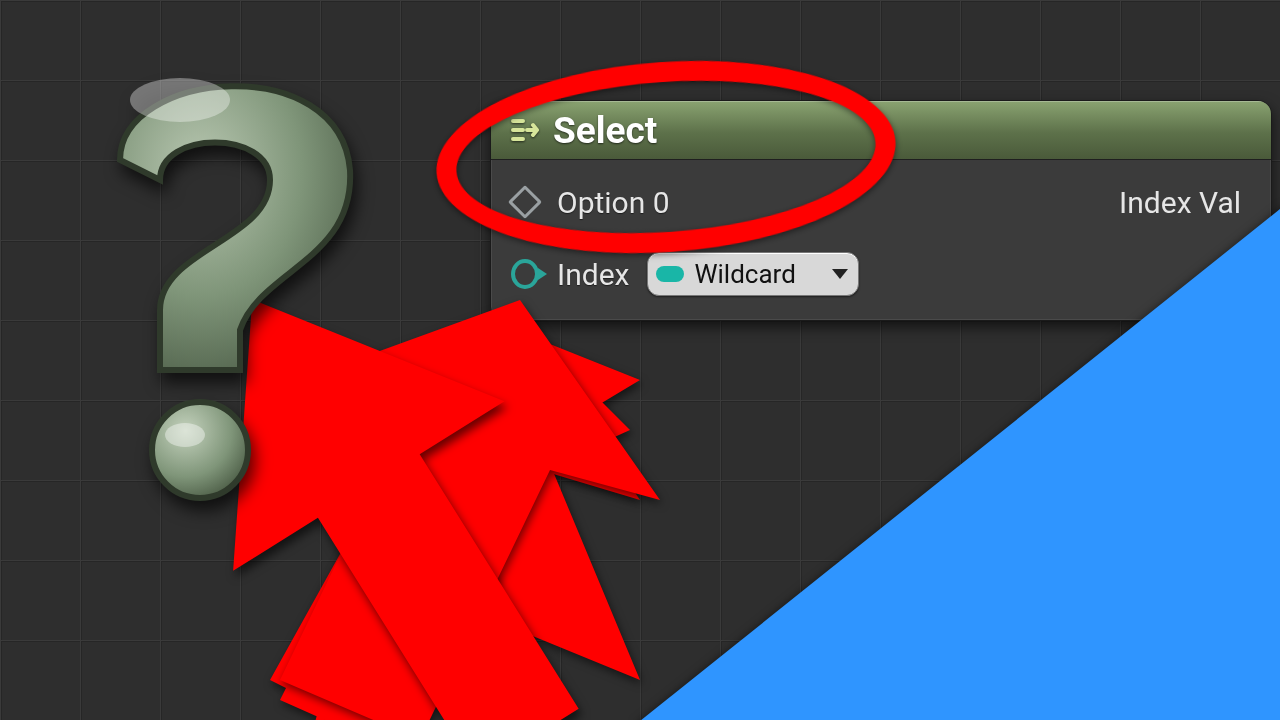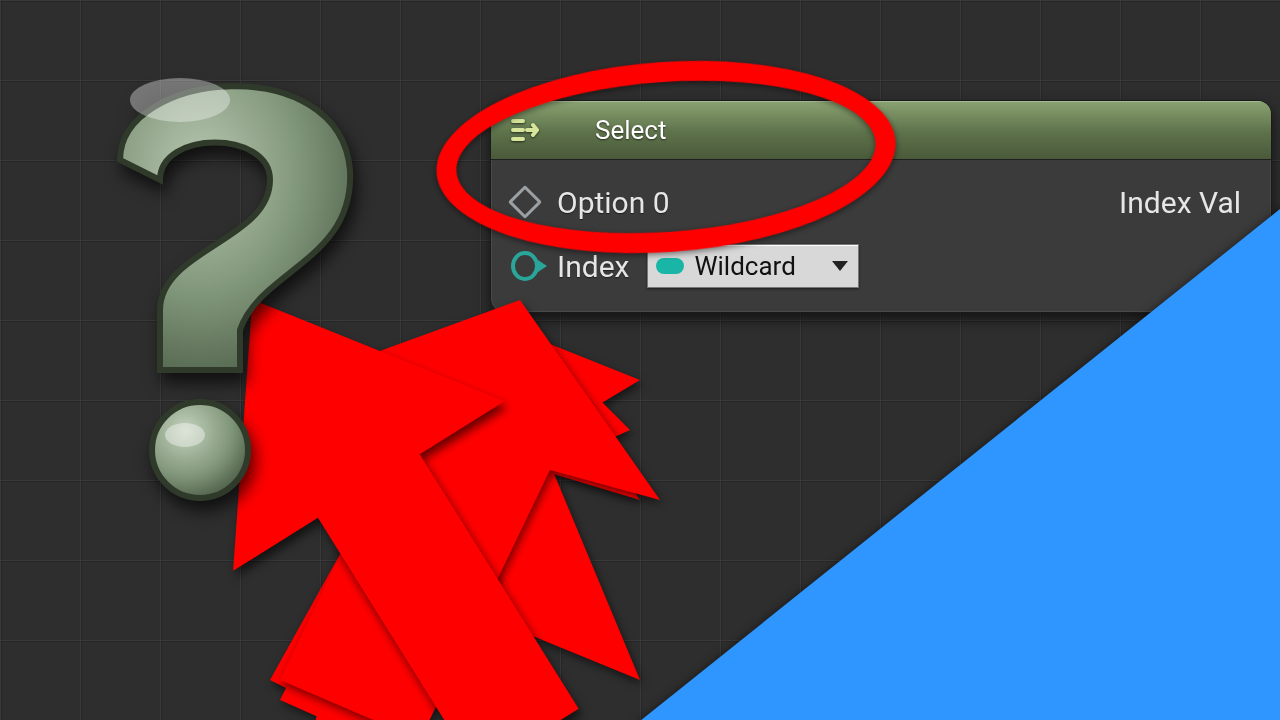--- a/index.html
+++ b/index.html
@@ -75,31 +75,30 @@
   .node-header .icon {
     color: #cfe089;
     font-weight: 900;
     font-size: 30px;
     display:flex;
     align-items:center;
     filter: drop-shadow(0 1px 1px rgba(0,0,0,0.6));
   }
   .node-header .title {
     color: #fff;
-    font-size: 26px;
-    font-weight: 400;
+    font-size: 37px;
+    font-weight: 700;
     text-shadow: 0 1px 2px rgba(0,0,0,0.6);
-    margin-left: 42px;
   }
 
   .node-body {
     padding: 14px 20px 18px 20px;
     display: flex;
     flex-direction: column;
-    gap: 8px;
+    gap: 16px;
   }
 
   .row {
     display: flex;
     align-items: center;
     height: 56px;
   }
   .row .pin {
     width: 28px;
     display:flex;
@@ -143,21 +142,21 @@
     margin-right: 10px;
     white-space: nowrap;
   }
 
   .dropdown {
     display: flex;
     align-items: center;
     background: #d8d8d8;
     color: #111;
     height: 42px;
-    border-radius: 0;
+    border-radius: 12px;
     border: 1px solid #777;
     box-shadow: inset 0 1px 0 #fff, 0 1px 2px rgba(0,0,0,0.5);
     padding: 0 10px 0 8px;
     margin-left: 18px;
     gap: 10px;
     cursor: pointer;
   }
   .dropdown .chip {
     width: 28px; height: 16px;
     background: #19b6a7;

